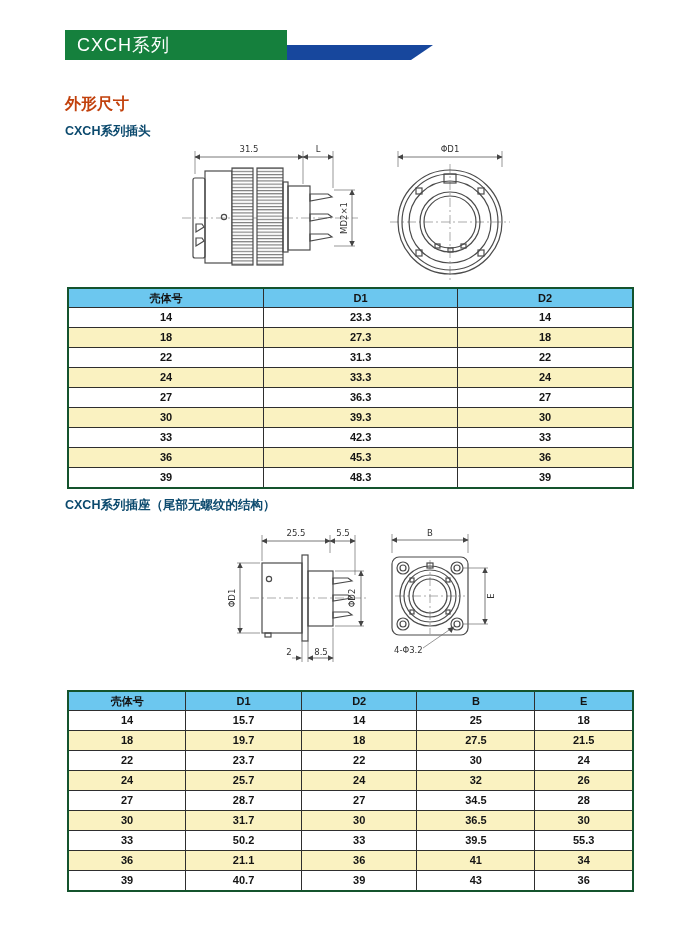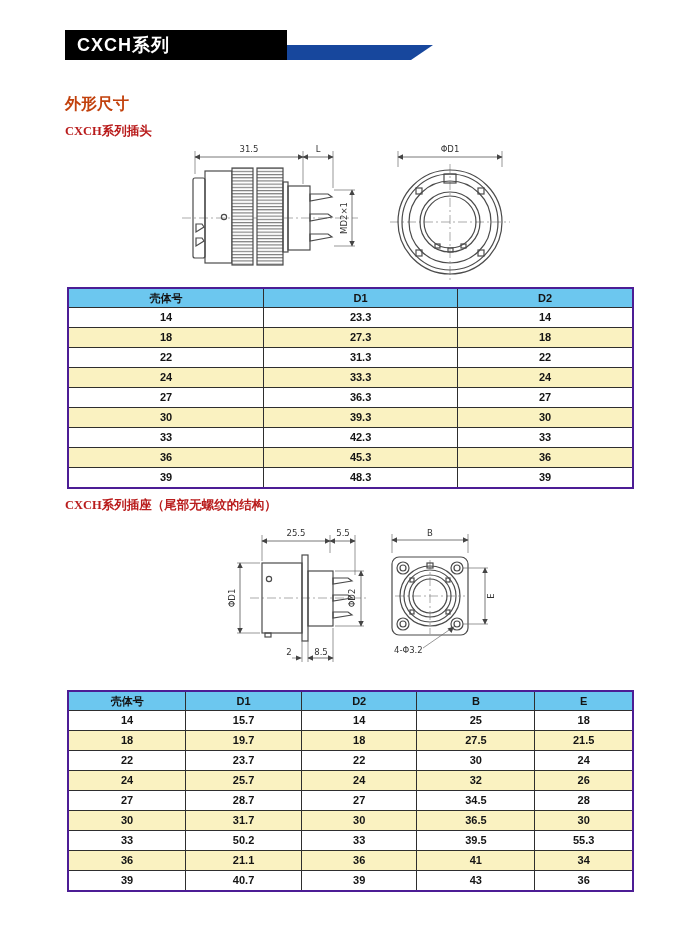--- a/index.html
+++ b/index.html
@@ -3,51 +3,51 @@
 <meta charset="utf-8">
 <style>
   html,body{margin:0;padding:0;}
   body{
     width:700px;height:942px;position:relative;background:#ffffff;
     font-family:"Liberation Sans","DejaVu Sans",sans-serif;overflow:hidden;
   }
   
   .banner-main{
     position:absolute;left:65px;top:30px;width:222px;height:30px;
-    background:#000000;color:#fff;font-size:18px;font-weight:bold;
+    background:#15803d;color:#fff;font-size:18px;font-weight:normal;
     line-height:30px;padding-left:12px;letter-spacing:1px;box-sizing:border-box;
   }
   .banner-strip{
     position:absolute;left:287px;top:45px;width:146px;height:15px;
     background:#17479d;
     clip-path:polygon(0 0,100% 0,calc(100% - 22px) 100%,0 100%);
   }
   
   .section-title{
     position:absolute;left:65px;top:94px;font-size:16px;font-weight:bold;color:#c2410c;
   }
   .caption{
-    position:absolute;left:65px;font-size:12.5px;font-weight:bold;color:#b91c1c;font-family:Liberation Serif, serif;
+    position:absolute;left:65px;font-size:12.5px;font-weight:bold;color:#0c4a6e;
   }
   .caption1{top:123px;}
   .caption2{top:497px;}
   
   svg{position:absolute;}
   #plug-drawing{left:160px;top:138px;}
   #socket-drawing{left:195px;top:522px;}
   .oline{stroke:#4b4b4b;stroke-width:1.2;fill:none;}
   .tline{stroke:#6a6a6a;stroke-width:.7;fill:none;}
   .dline{stroke:#555;stroke-width:.8;fill:none;}
   .cline{stroke:#888;stroke-width:.7;fill:none;stroke-dasharray:9 3 2 3;}
   .dimtxt{font-size:8.5px;fill:#333;font-family:"DejaVu Sans",sans-serif;}
   .knurlrect{stroke:#4b4b4b;stroke-width:1.2;}
   
   table.dim-table{
     position:absolute;left:67px;width:567px;border-collapse:collapse;
-    table-layout:fixed;background:#fff;border:2px solid #4c1d95;padding-left:18px;
+    table-layout:fixed;background:#fff;border:2px solid #14532d;padding-left:18px;
   }
   #plug-table{top:287px;}
   #socket-table{top:690px;}
   table.dim-table th,table.dim-table td{
     border:1px solid #2e2e2e;text-align:center;padding:0;
     font-size:11px;font-weight:bold;color:#141414;height:19px;line-height:19px;
   }
   table.dim-table th{background:#6cc7ef;height:18px;line-height:18px;}
   table.dim-table tr.alt td{background:#faf2c1;}
   #plug-table th:nth-child(1){width:34.6%;}

